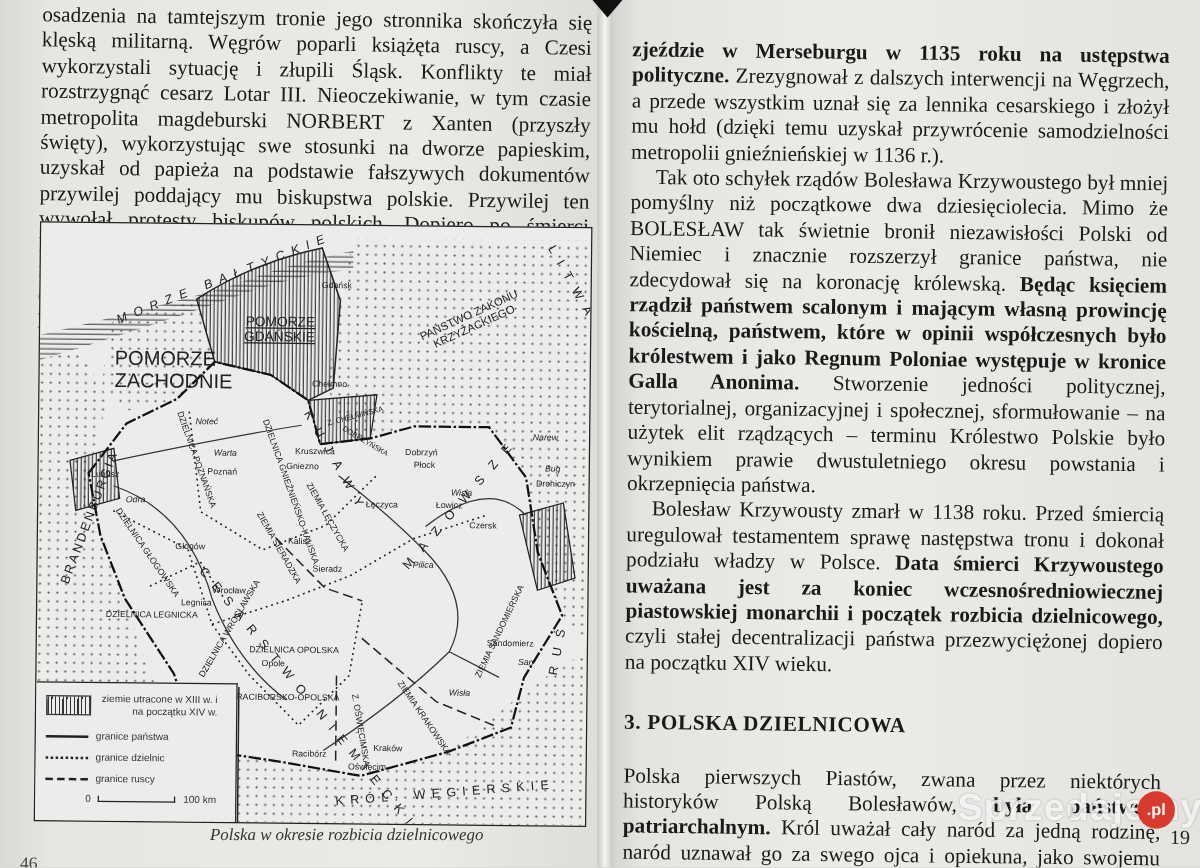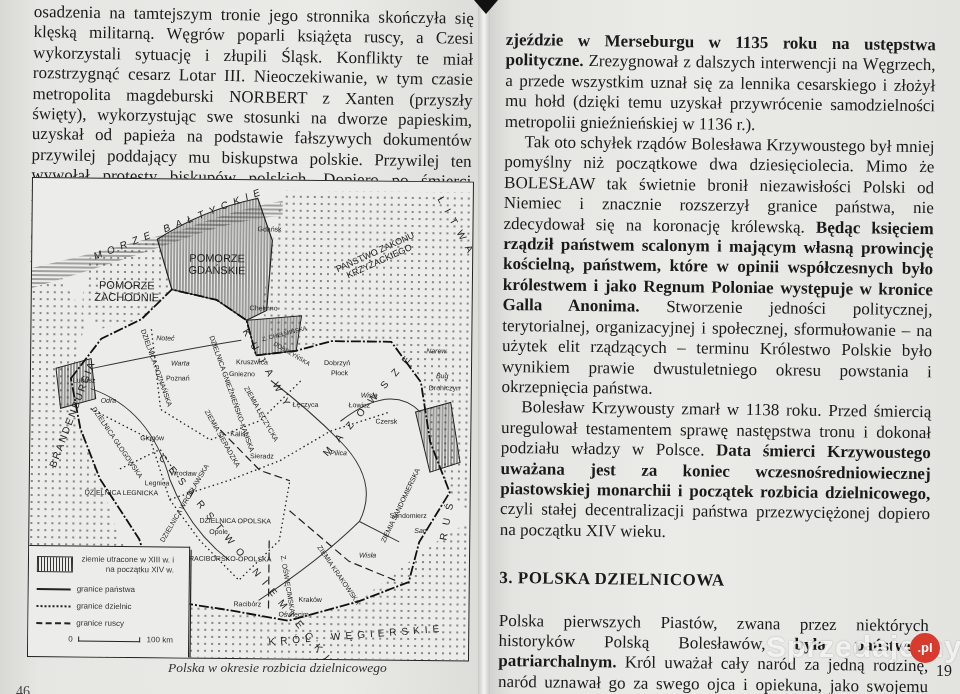--- a/index.html
+++ b/index.html
@@ -85,22 +85,22 @@
     <path d="M60 190 Q150 170 210 160" fill="none" stroke="#333" stroke-width="1"></path>
     <path d="M60 210 Q120 230 140 300 Q160 350 200 380" fill="none" stroke="#333" stroke-width="1"></path>
     <path d="M230 420 Q290 380 330 340 Q350 300 310 260 Q280 230 240 200" fill="none" stroke="#333" stroke-width="1"></path>
     <path d="M310 240 Q360 200 390 230" fill="none" stroke="#333" stroke-width="1"></path>
     <path d="M330 340 L370 360" fill="none" stroke="#333" stroke-width="1"></path>
 
     <line x1="162" y1="370" x2="162" y2="478" stroke="#222" stroke-width="1.2"></line>
   </svg>
 
   <span class="map-label" style="left:55px;top:38px;transform:rotate(-22deg);letter-spacing:6px;font-style:italic;">MORZE BAŁTYCKIE</span>
-  <span class="map-label" style="left:150px;top:72px;width:70px;white-space:normal;text-align:center;font-size:11px;">POMORZE GDAŃSKIE</span>
-  <span class="map-label" style="left:60px;top:100px;width:70px;white-space:normal;text-align:center;font-size:11px;">POMORZE ZACHODNIE</span>
+  <span class="map-label" style="left:150px;top:72px;width:70px;white-space:normal;text-align:right;font-size:11px;text-decoration:underline;">POMORZE GDAŃSKIE</span>
+  <span class="map-label" style="left:60px;top:100px;width:70px;white-space:normal;text-align:center;font-size:16px;">POMORZE ZACHODNIE</span>
   <span class="map-label" style="left:300px;top:65px;width:90px;white-space:normal;text-align:center;transform:rotate(-25deg);font-size:9px;">PAŃSTWO ZAKONU KRZYŻACKIEGO</span>
   <span class="map-label" style="left:390px;top:40px;transform:rotate(60deg);letter-spacing:8px;">LITWA</span>
   <span class="map-label" style="left:-15px;top:230px;transform:rotate(-70deg);letter-spacing:2px;">BRANDENBURGIA</span>
   <span class="map-label" style="left:190px;top:185px;transform:rotate(60deg);letter-spacing:9px;">KUJAWY</span>
   <span class="map-label" style="left:270px;top:215px;transform:rotate(-50deg);letter-spacing:10px;">MAZOWSZE</span>
   <span class="map-label" style="left:395px;top:330px;transform:rotate(-80deg);letter-spacing:8px;">RUŚ</span>
   <span class="map-label" style="left:80px;top:380px;transform:rotate(50deg);letter-spacing:8px;">CESARSTWO NIEMIECKIE</span>
   <span class="map-label" style="left:240px;top:448px;transform:rotate(-5deg);letter-spacing:5px;">KRÓL. WĘGIERSKIE</span>
   <span class="map-label" style="left:85px;top:185px;transform:rotate(70deg);font-size:7px;">DZIELNICA POZNAŃSKA</span>
   <span class="map-label" style="left:140px;top:210px;transform:rotate(70deg);font-size:7px;">DZIELNICA GNIEŹNIEŃSKO-KALISKA</span>

